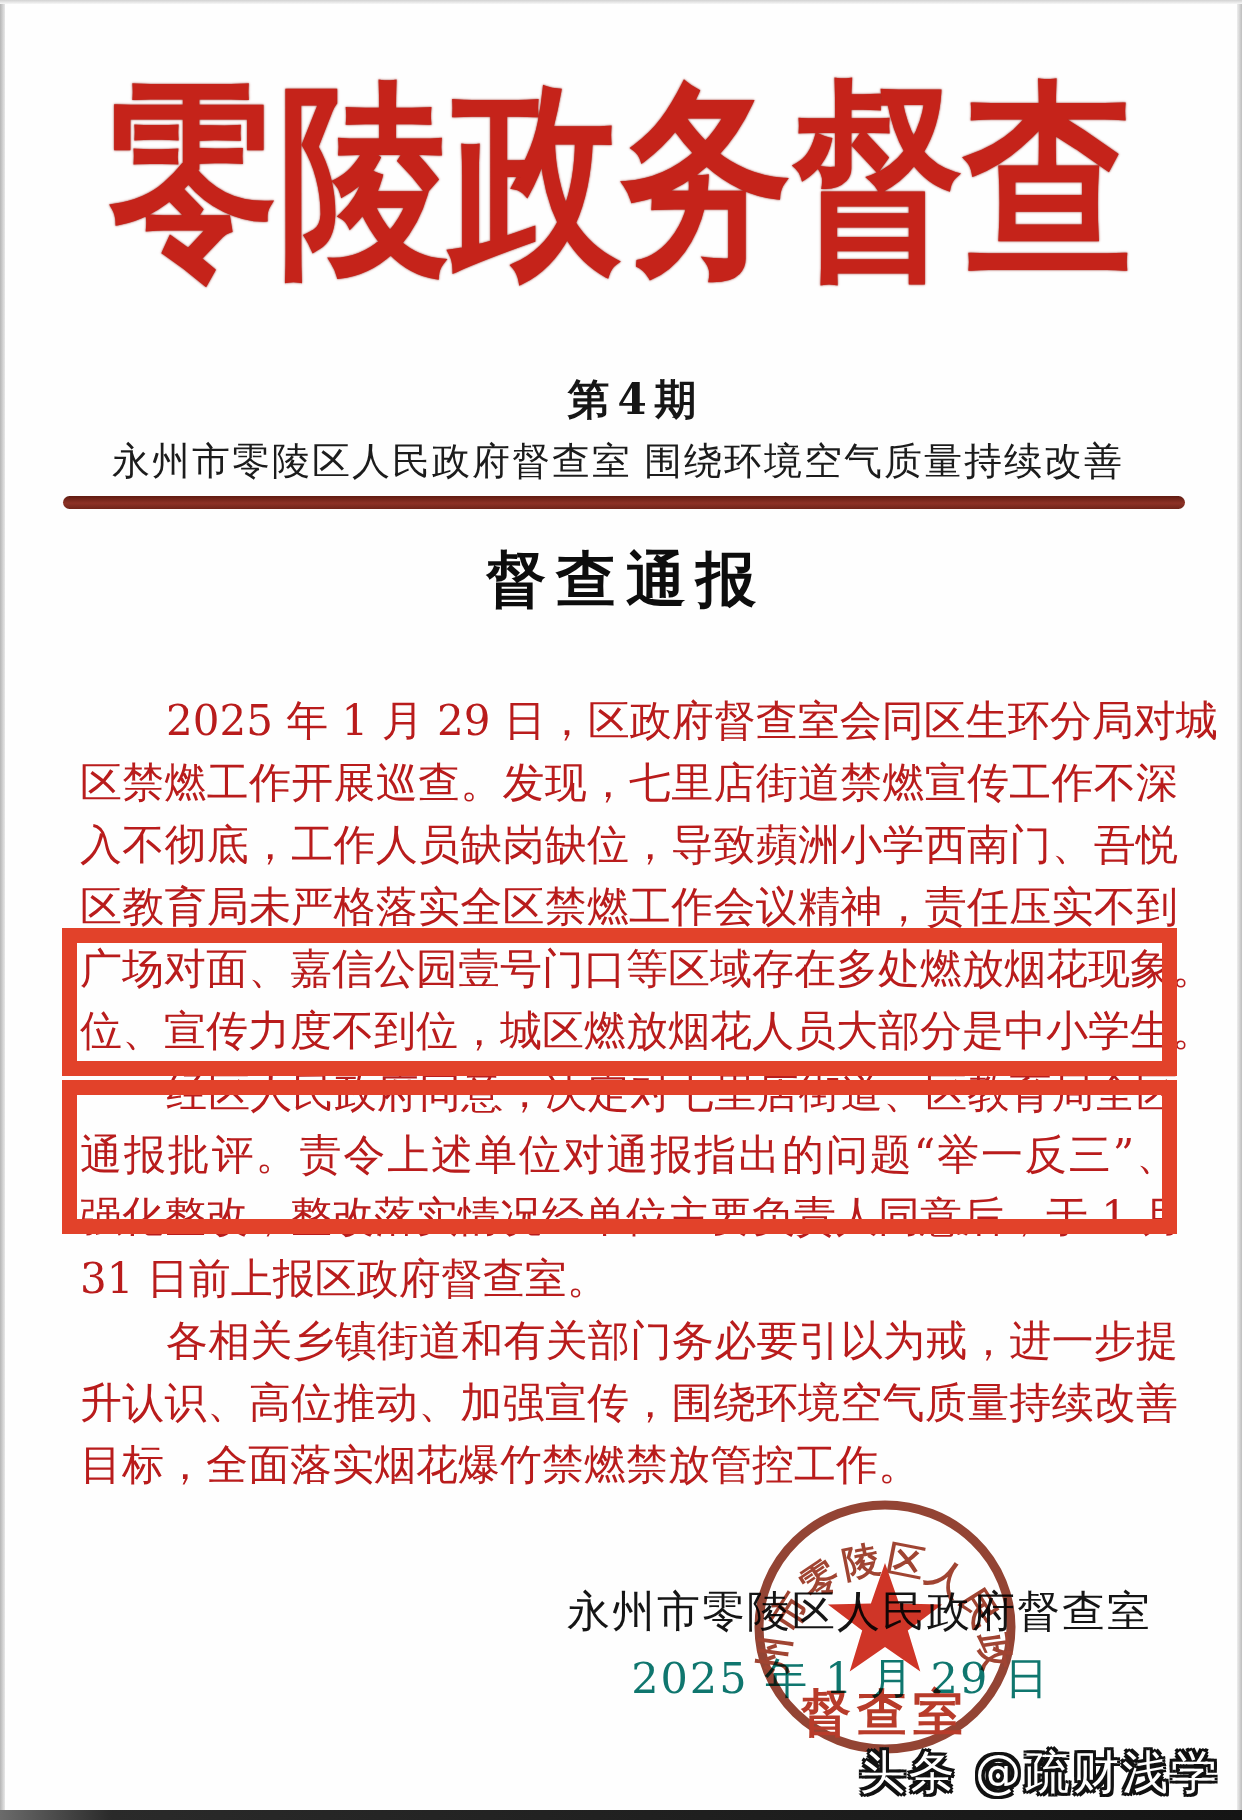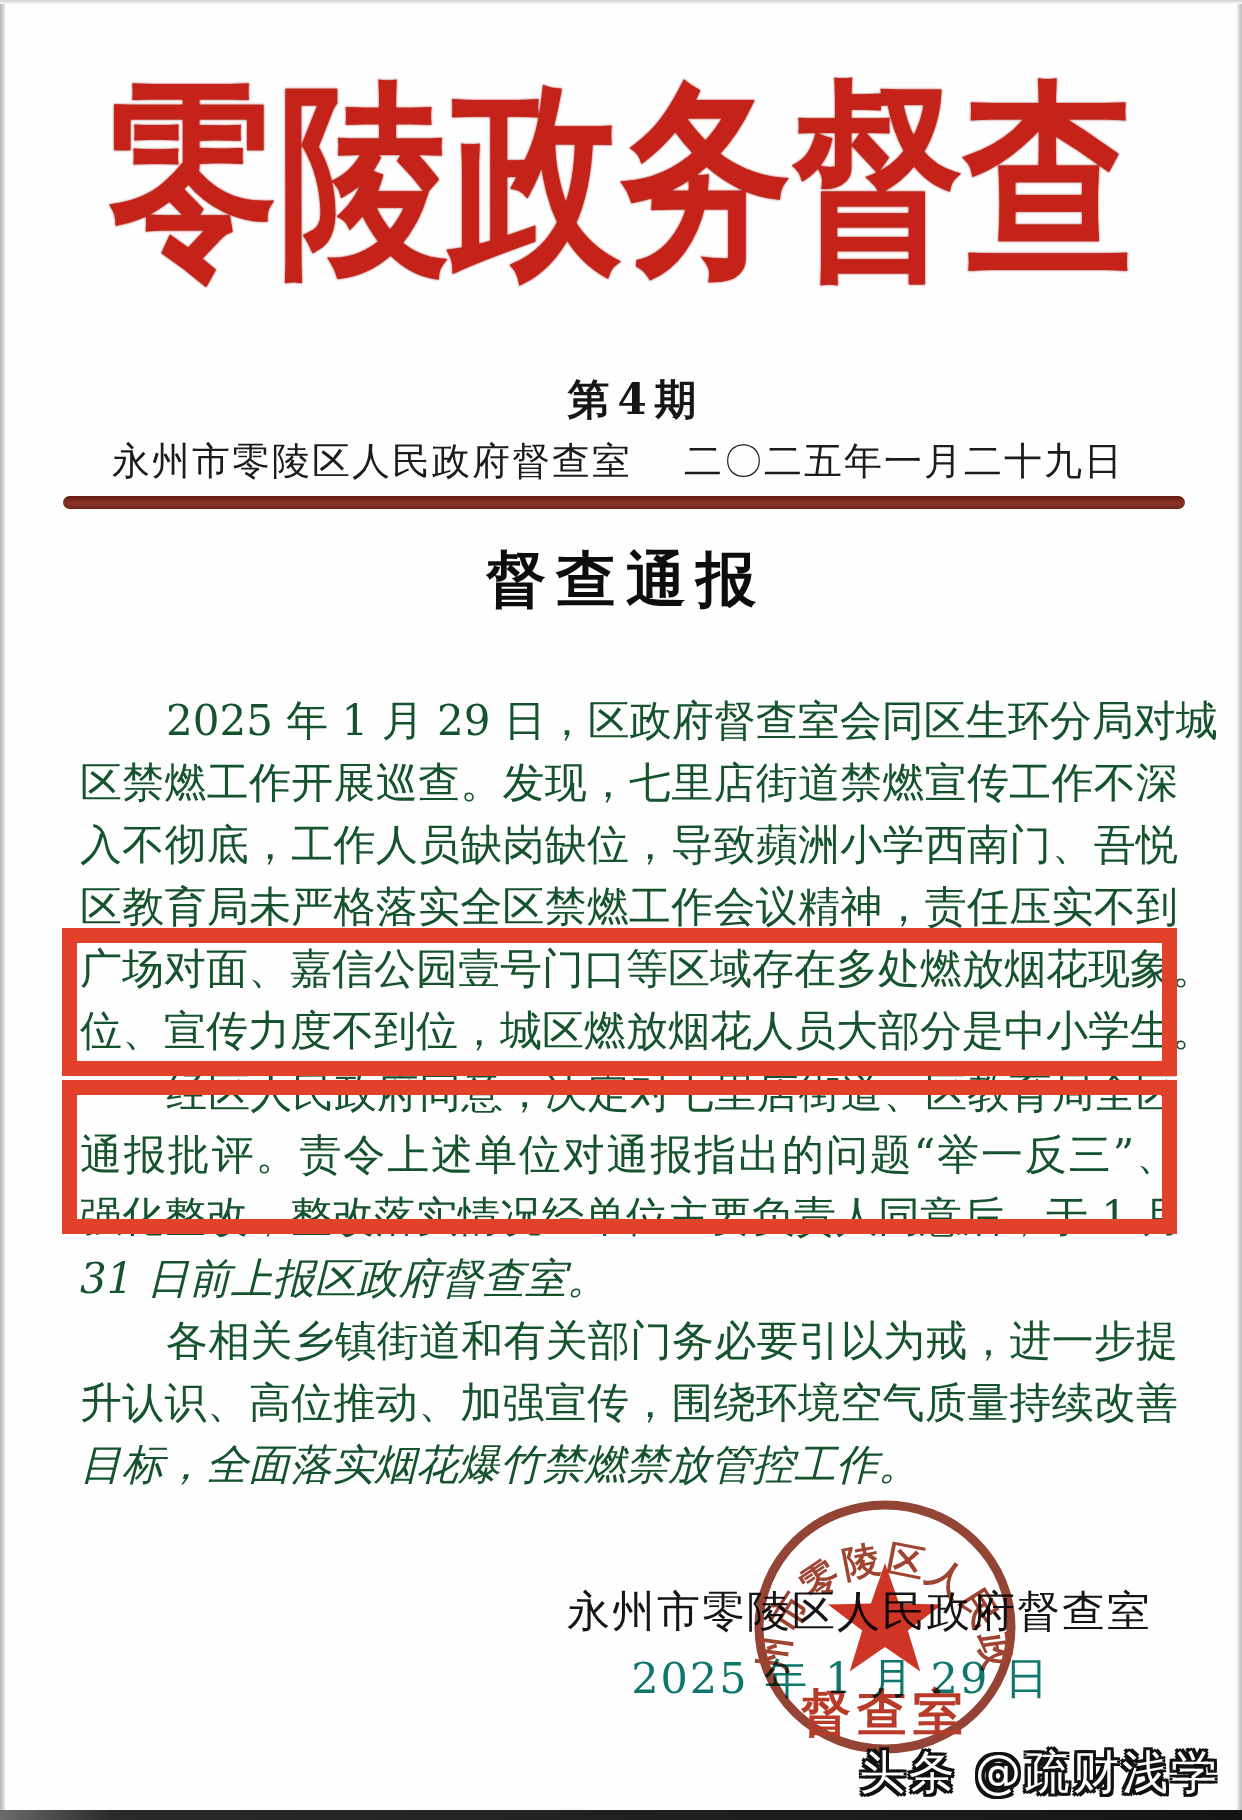--- a/index.html
+++ b/index.html
@@ -62,28 +62,28 @@
     color: #0d0d0d;
   }
 
   
   .doc-body {
     position: absolute; top: 690px; left: 80px; right: 64px;
   }
   .bline {
     height: 62px; line-height: 62px;
     font-size: 42px;
-    color: #14532d;
+    color: #b91c1c;
     text-align: justify; text-align-last: justify;
     text-justify: inter-character;
     white-space: nowrap;
     letter-spacing: 0px;
   }
   .bline.ind { text-indent: 86px; }
-  .bline.short { text-align-last: left; font-style: italic; }
+  .bline.short { text-align-last: left; }
 
   
   .hl-box {
     position: absolute; left: -18px; right: 1px;
     border: 15px solid #e2422a;
     box-sizing: border-box;
     pointer-events: none;
   }
   .hl-box.one { top: 238px; height: 148px; }
   .hl-box.two { top: 390px; height: 154px; }
@@ -128,21 +128,21 @@
       <span>政</span>
       <span>务</span>
       <span>督</span>
       <span>查</span>
     </div>
 
   <div class="issue-label">第4期</div>
 
   <div class="pub-row">
     <span>永州市零陵区人民政府督查室</span>
-    <span>二〇二五年一月二十九日</span>
+    <span>围绕环境空气质量持续改善</span>
   </div>
 
   <div class="red-rule"></div>
 
   <div class="doc-title">督查通报</div>
 
   <div class="doc-body">
     <div class="bline ind">2025 年 1 月 29 日，区政府督查室会同区生环分局对城</div>
     <div class="bline">区禁燃工作开展巡查。发现，七里店街道禁燃宣传工作不深</div>
     <div class="bline">入不彻底，工作人员缺岗缺位，导致蘋洲小学西南门、吾悦</div>

